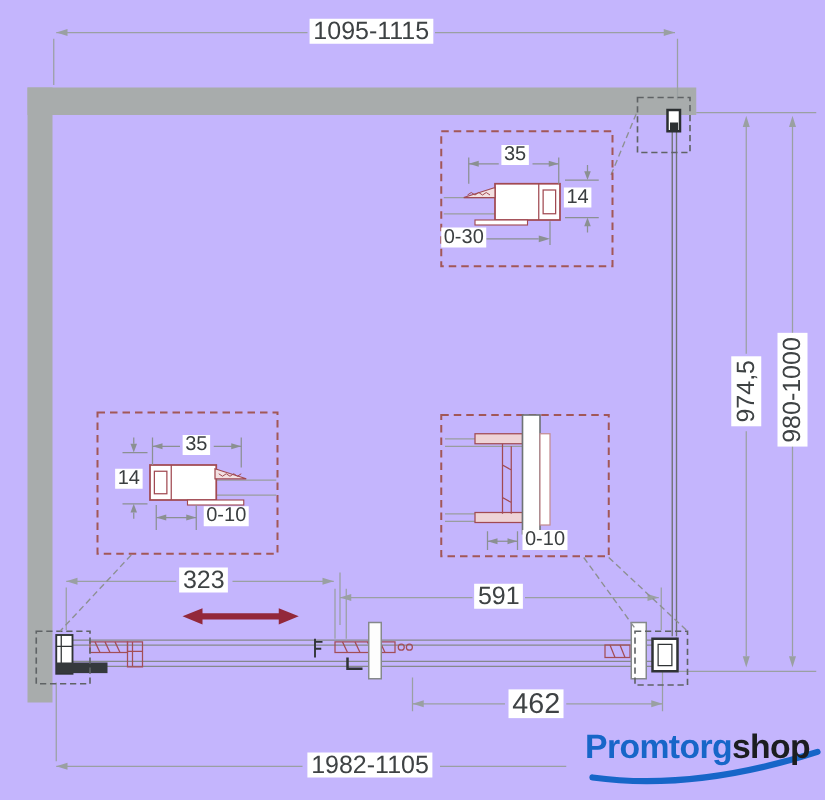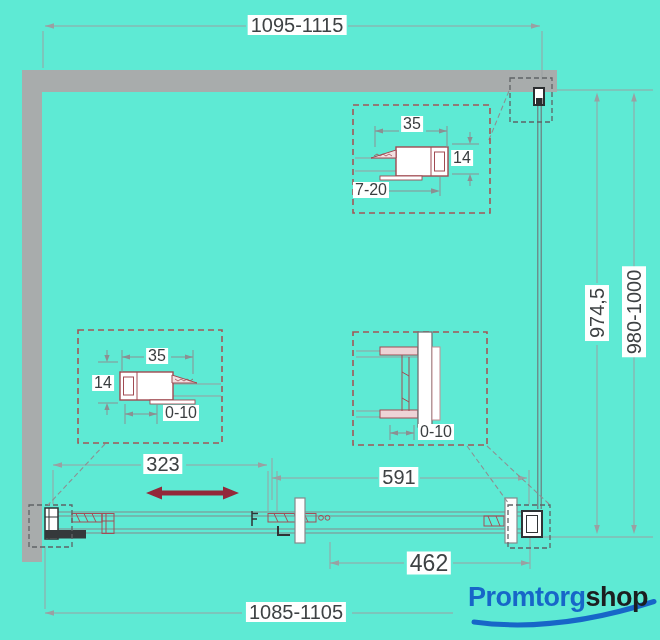--- a/index.html
+++ b/index.html
@@ -1,16 +1,16 @@
 <!DOCTYPE html>
 <html><head>
 <meta charset="utf-8">
 <style>
   html,body{margin:0;padding:0;background:#ffffff;}
-  .canvas{position:relative;width:660px;height:640px;background:#5eead4;overflow:hidden;
+  .canvas{position:relative;width:660px;height:640px;background:#c4b5fd;overflow:hidden;
           font-family:"Liberation Sans", sans-serif;}
   .canvas svg.base{position:absolute;left:0;top:0;}
   .lbl{position:absolute;transform:translate(-50%,-50%);background:#ffffff;padding:0 3px;
        color:#3e4244;font-size:20px;line-height:1;white-space:nowrap;}
   .lbl.small{font-size:16px;padding:0 2px;color:#3a3e40;}
   .lbl.rot{transform:translate(-50%,-50%) rotate(-90deg);padding:2px 3px;}
   .logo{position:absolute;left:468px;top:584px;width:195px;height:50px;}
   .logo .txt{position:absolute;left:0;top:0;font-size:27px;font-weight:bold;letter-spacing:-0.5px;
              line-height:1;white-space:nowrap;}
   .logo .p1{color:#1766c8;}
@@ -185,30 +185,30 @@
       <polygon points="414,433 406,430.6 406,435.4"></polygon>
     </g>
   </g>
 
   <g fill="#93283a">
     <polygon points="146,493 162,486.5 162,490.5 223,490.5 223,486.5 239,493 223,499.5 223,495.5 162,495.5 162,499.5"></polygon>
   </g>
 </svg>
 
   <div class="lbl" style="left:297px;top:25px;">1095-1115</div>
-  <div class="lbl" style="left:296px;top:612px;">1085-1105</div>
+  <div class="lbl" style="left:296px;top:612px;">1982-1105</div>
   <div class="lbl" style="left:163px;top:464px;">323</div>
   <div class="lbl" style="left:399px;top:477px;">591</div>
   <div class="lbl" style="left:429px;top:563px;font-size:23px;">462</div>
   <div class="lbl rot" style="left:597px;top:313px;">974,5</div>
   <div class="lbl rot" style="left:634px;top:312px;">980-1000</div>
 
   <div class="lbl small" style="left:412px;top:124px;">35</div>
   <div class="lbl small" style="left:462px;top:158px;">14</div>
-  <div class="lbl small" style="left:371px;top:190px;">7-20</div>
+  <div class="lbl small" style="left:371px;top:190px;">0-30</div>
   <div class="lbl small" style="left:157px;top:356px;">35</div>
   <div class="lbl small" style="left:103px;top:383px;">14</div>
   <div class="lbl small" style="left:181px;top:413px;">0-10</div>
   <div class="lbl small" style="left:436px;top:432px;">0-10</div>
 
   <div class="logo">
     <svg width="195" height="38" viewBox="0 0 195 38">
       <path d="M6,26 C60,33.5 122,26 186,5.5" stroke="#1766c8" stroke-width="5" fill="none" stroke-linecap="round"></path>
     </svg>
     <div class="txt"><span class="p1">Promtorg</span><span class="p2">shop</span></div>

